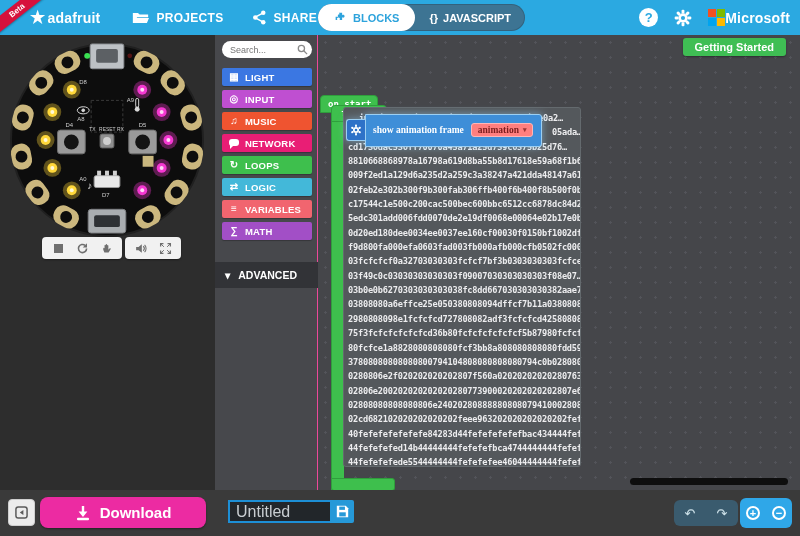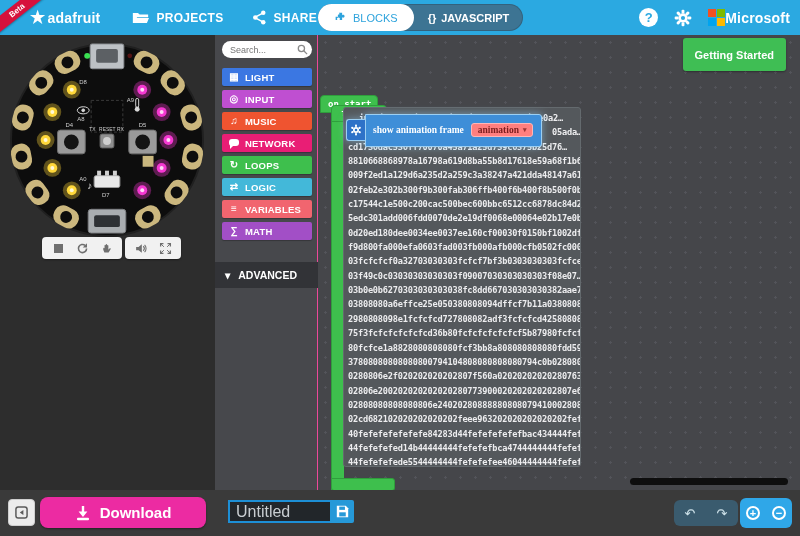--- a/index.html
+++ b/index.html
@@ -6,21 +6,21 @@
   html,body { width:800px; height:536px; overflow:hidden; font-family:"Liberation Sans",sans-serif; background:#2e2e2e; }
   .app { position:relative; width:800px; height:536px; display:flex; flex-direction:column; }
 
   
   .header { position:relative; height:35px; background:var(--header-bg,#2BA9E1); display:flex; align-items:center; color:#fff; z-index:30; }
   .beta-ribbon { position:absolute; top:4px; left:-22px; width:78px; height:13px; background:#D6113C; transform:rotate(-38deg); font-size:8px; font-weight:bold; text-align:center; line-height:13px; color:#fff; box-shadow:0 1px 2px rgba(0,0,0,.3); }
   .logo { display:flex; align-items:center; gap:2px; margin-left:30px; font-weight:bold; font-size:14px; letter-spacing:.2px; }
   .logo .star { font-size:17px; line-height:1; }
   .hbtn { display:flex; align-items:center; gap:7px; padding:0 14px; height:35px; font-size:12px; font-weight:bold; letter-spacing:.3px; cursor:pointer; }
   .toggle { position:absolute; left:318px; top:4px; display:flex; height:27px; border-radius:14px; background:#3D7493; box-shadow:inset 0 0 0 1px rgba(0,0,0,.15); }
-  .toggle .tblocks { display:flex; align-items:center; gap:6px; background:#fff; color:#2DA3DC; border-radius:14px; padding:0 16px; font-size:11px; font-weight:normal; }
+  .toggle .tblocks { display:flex; align-items:center; gap:6px; background:#fff; color:#2DA3DC; border-radius:14px; padding:0 16px; font-size:11px; font-weight:bold; }
   .toggle .tjs { display:flex; align-items:center; gap:5px; color:#fff; padding:0 14px; font-size:11px; font-weight:bold; border-radius:0 14px 14px 0; }
   .hright { position:absolute; right:10px; top:0; height:35px; display:flex; align-items:center; gap:16px; }
   .help-circle { width:19px; height:19px; border-radius:50%; background:#fff; color:#2BA9E1; font-weight:bold; font-size:13px; display:flex; align-items:center; justify-content:center; cursor:pointer; }
   .ms-logo { display:flex; align-items:center; gap:0; }
   .ms-squares { display:grid; grid-template-columns:8px 8px; grid-template-rows:8px 8px; gap:1px; }
   .ms-squares i { display:block; }
   .ms-text { font-size:14px; font-weight:bold; letter-spacing:.2px; }
 
   
   .main { display:flex; height:455px; }
@@ -39,21 +39,21 @@
   .search-mag { position:absolute; left:82px; top:9px; pointer-events:none; }
   .cats { position:absolute; left:7px; top:33px; width:90px; display:flex; flex-direction:column; gap:4px; }
   .cat { height:18px; border-radius:2px; display:flex; align-items:center; gap:5px; padding:0 6px; color:#fff; font-size:9.5px; font-weight:bold; letter-spacing:.2px; cursor:pointer; box-shadow:0 1px 1px rgba(0,0,0,.25); }
   .cat-icon { width:12px; text-align:center; font-size:10px; line-height:1; }
   .bubble { display:inline-block; position:relative; width:10px; height:7px; background:#fff; border-radius:3px; }
   .bubble::after { content:""; position:absolute; left:1px; bottom:-3px; border:3px solid transparent; border-top-color:#fff; border-left-color:#fff; }
   .advanced { position:absolute; left:0; top:227px; width:103px; height:26px; background:#323337; color:#fff; display:flex; align-items:center; gap:8px; padding:0 10px; font-size:10.5px; font-weight:bold; cursor:pointer; }
 
   
   .workspace { position:relative; flex:1; background:#45464A; background-image:radial-gradient(#53545a 1px, transparent 1.2px); background-size:15px 15px; overflow:hidden; }
-  .getting-started { position:absolute; top:3px; right:14px; height:33px; padding:0 12px; background:var(--gs-bg,#3FBE54); color:#fff; border:none; border-radius:3px; font-size:11px; font-weight:bold; font-family:inherit; cursor:pointer; box-shadow:0 1px 2px rgba(0,0,0,.35); }
+  .getting-started { position:absolute; top:3px; right:14px; height:18px; padding:0 12px; background:var(--gs-bg,#3FBE54); color:#fff; border:none; border-radius:3px; font-size:11px; font-weight:bold; font-family:inherit; cursor:pointer; box-shadow:0 1px 2px rgba(0,0,0,.35); }
   .blk { position:absolute; font-family:"DejaVu Sans Mono",monospace; font-weight:bold; color:#fff; }
   .blk-onstart { left:2px; top:60px; width:58px; height:18px; background:#3EBF4D; border:1px solid #2f9e3c; border-radius:4px 4px 0 0; font-size:9px; line-height:16px; padding-left:7px; }
   .blk-forever-bar { left:13px; top:70px; width:56px; height:17px; background:#3EBF4D; border:1px solid #2f9e3c; border-radius:4px 4px 4px 0; font-size:9px; line-height:15px; padding-left:9px; z-index:2; }
   .blk-forever-arm { left:13px; top:84px; width:13px; height:372px; background:#3EBF4D; border-left:1px solid #2f9e3c; z-index:1; }
   .blk-forever-foot { left:13px; top:443px; width:64px; height:13px; background:#3EBF4D; border:1px solid #2f9e3c; border-radius:0 3px 3px 3px; z-index:2; }
   .blk-grey { left:25px; top:72px; width:238px; height:360px; background:#54585C; border:1px solid #646a6e; border-radius:3px; z-index:3; padding:3px 0 0 4px; overflow:hidden; }
   .hexline, .codeline { white-space:nowrap; overflow:hidden; height:14.35px; line-height:14.35px; font-family:"DejaVu Sans Mono",monospace; font-weight:bold; font-size:8.6px; letter-spacing:-.2px; color:#EDEDEF; }
   .codeline-1 { padding-left:11px; }
   .codeline-2 { padding-left:204px; }
   .blk-show { position:absolute; left:28px; top:82px; height:26px; display:flex; align-items:center; z-index:5; filter:drop-shadow(0 0 4px rgba(150,210,250,.55)); }

